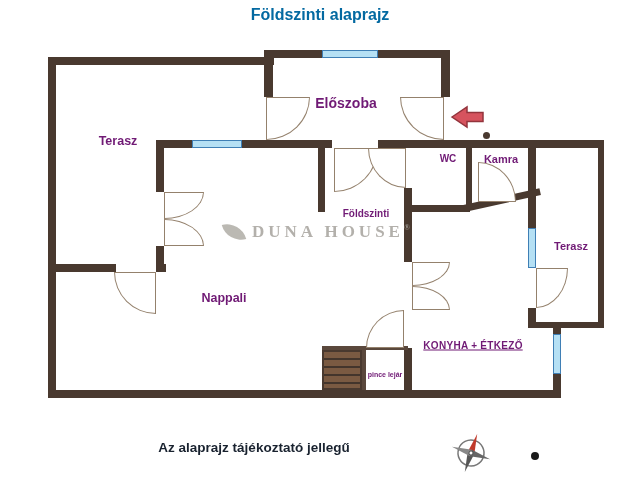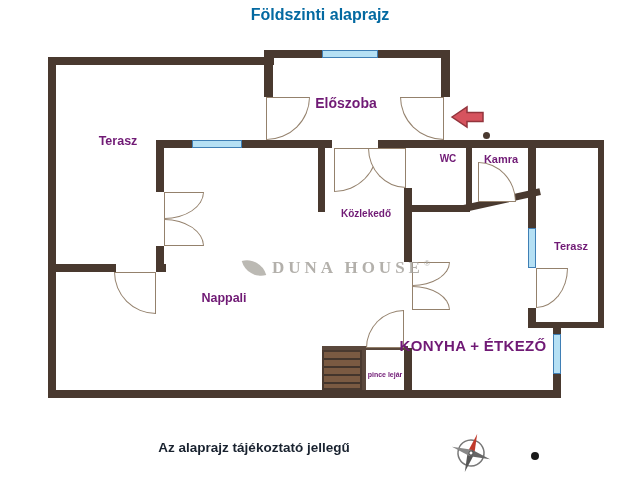--- a/index.html
+++ b/index.html
@@ -9,21 +9,21 @@
   .thin{background:#5a483c;}
   .win{position:absolute;background:#b5e0f4;border:1px solid #3f7fb5;box-sizing:border-box;}
   .door{position:absolute;background:#ffffff;border:1px solid #94816c;box-sizing:border-box;}
   .lbl{position:absolute;transform:translate(-50%,-50%);color:#701a75;font-weight:bold;white-space:nowrap;}
   .title{position:absolute;left:0;top:6px;width:100%;text-align:center;font-size:16px;
          font-weight:bold;color:#0369a1;}
   .footer{position:absolute;transform:translate(-50%,-50%);font-size:13.5px;font-weight:bold;color:#19222f;white-space:nowrap;}
   .stairs{position:absolute;left:322px;top:350px;width:40px;height:40px;box-sizing:border-box;
           border:2px solid #49392f;
           background:repeating-linear-gradient(180deg,#7a5a42 0 6px,#43352c 6px 8px);}
-  .watermark{position:absolute;left:244px;top:222px;display:flex;align-items:center;gap:8px;opacity:0.85;margin-top:36px;}
+  .watermark{position:absolute;left:224px;top:222px;display:flex;align-items:center;gap:8px;opacity:0.85;}
   .leaf{width:20px;height:20px;background:#b0ada6;border-radius:0 100% 0 100%;transform:rotate(-15deg);}
   .wm-text{font-family:"Liberation Serif", serif;font-size:17px;font-weight:600;
            letter-spacing:4px;color:#a6a39d;}
   .wm-reg{font-size:8px;vertical-align:super;letter-spacing:0;}
   .dot{position:absolute;border-radius:50%;}
 </style>
 </head>
 <body>
 
 <div id="plan">
@@ -84,24 +84,24 @@
 
   <svg style="position:absolute;left:450px;top:104px;" width="34" height="26" viewBox="0 0 34 26">
     <polygon points="2,13 17,3 17,8.5 33,8.5 33,17.5 17,17.5 17,23" fill="#d6535e" stroke="#93343c" stroke-width="1.5"></polygon>
   </svg>
   <div class="dot" style="left:483px;top:132px;width:7px;height:7px;background:#49392f;"></div>
 
   <div class="lbl" style="left:346px;top:103px;font-size:14px;">Előszoba</div>
   <div class="lbl" style="left:118px;top:141px;font-size:12.5px;">Terasz</div>
   <div class="lbl" style="left:448px;top:158px;font-size:10px;">WC</div>
   <div class="lbl" style="left:501px;top:159px;font-size:11px;">Kamra</div>
-  <div class="lbl" style="left:366px;top:213px;font-size:10px;">Közlekedő</div>
+  <div class="lbl" style="left:366px;top:213px;font-size:10px;">Földszinti</div>
   <div class="lbl" style="left:571px;top:246px;font-size:11px;">Terasz</div>
   <div class="lbl" style="left:224px;top:298px;font-size:12.5px;">Nappali</div>
-  <div class="lbl" style="left:473px;top:345px;font-size:15px;letter-spacing:0.3px;">KONYHA + ÉTKEZŐ</div>
+  <div class="lbl" style="left:473px;top:345px;font-size:10px;letter-spacing:0.3px;text-decoration:underline;">KONYHA + ÉTKEZŐ</div>
   <div class="lbl" style="left:385px;top:374px;font-size:7px;">pince lejár</div>
 
   <div class="footer" style="left:254px;top:447px;text-align:right;">Az alaprajz tájékoztató jellegű</div>
 
   <svg style="position:absolute;left:450px;top:432px;" width="42" height="42" viewBox="0 0 42 42">
     <g transform="rotate(18 21 21)">
       <circle cx="21" cy="21" r="13" fill="none" stroke="#777" stroke-width="1.5"></circle>
       <polygon points="21,1 24.5,21 17.5,21" fill="#c0392b"></polygon>
       <polygon points="21,41 24.5,21 17.5,21" fill="#555555"></polygon>
       <polygon points="41,21 21,17.5 21,24.5" fill="#666666"></polygon>

